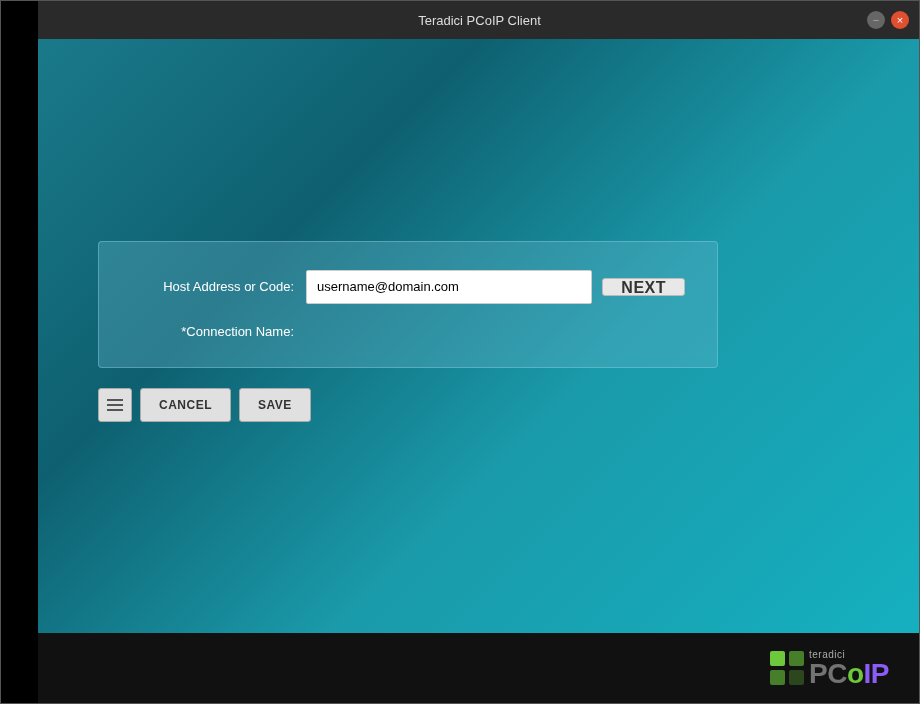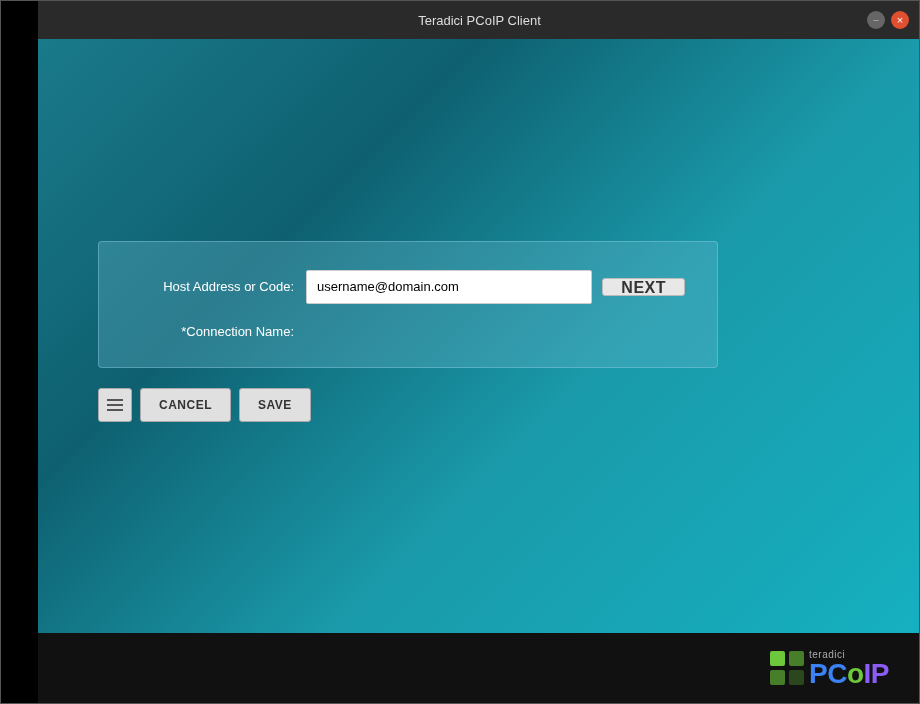--- a/index.html
+++ b/index.html
@@ -217,21 +217,21 @@
 
     .logo-pcoip {
       color: #fff;
       font-size: 28px;
       font-weight: 700;
       letter-spacing: -0.5px;
       line-height: 1;
     }
 
     .logo-pcoip .co {
-      color: #3b82f6;
+      color: #737373;
       text-align: right;
     }
 
     .logo-pcoip .i-green {
       color: #6dc83c;
     }
 
     .logo-pcoip .p-end {
       color: #8b5cf6;
     }

